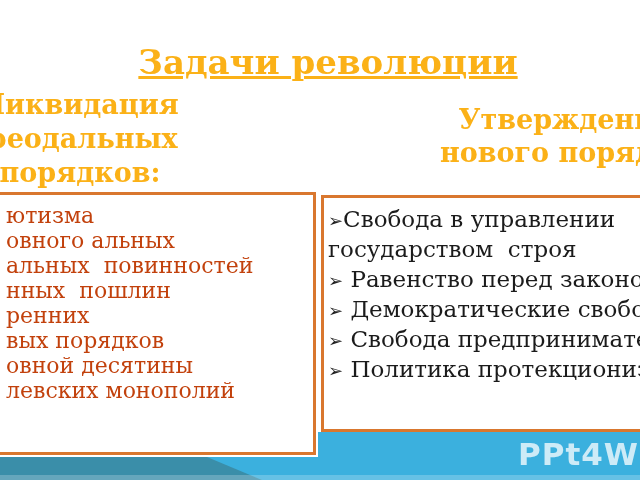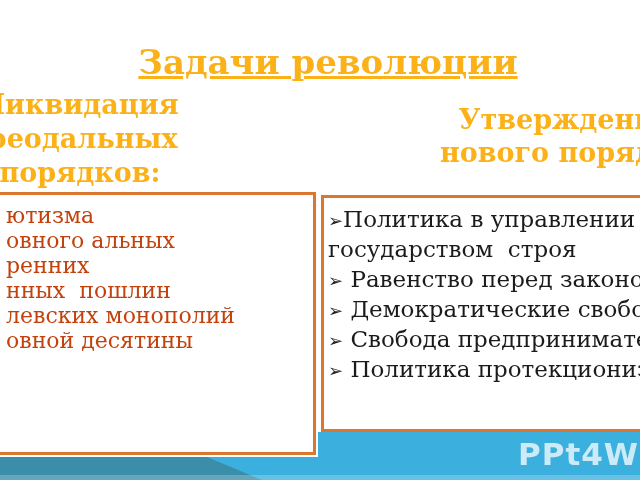--- a/index.html
+++ b/index.html
@@ -65,28 +65,30 @@
   </div>
 
   <div class="heading heading-right">
     <span class="hl">Утверждение</span>
     <span class="hl">нового порядка</span>
   </div>
 
   <div class="box box-left">
     <span class="line">ютизма</span>
     <span class="line">овного альных</span>
+    <span class="line">альных  повинностей</span>
+    <span class="line">нных  пошлин</span>
     <span class="line">ренних</span>
-    <span class="line">нных  пошлин</span>
+    <span class="line">вых порядков</span>
+    <span class="line">овной десятины</span>
     <span class="line">левских монополий</span>
-    <span class="line">овной десятины</span>
   </div>
 
   <div class="box box-right">
-    <span class="line"><span class="bullet">➢</span><span>Политика в управлении</span></span>
+    <span class="line"><span class="bullet">➢</span><span>Свобода в управлении</span></span>
     <span class="line"><span class="bullet"></span><span>государством  строя</span></span>
     <span class="line"><span class="bullet">➢</span><span> Равенство перед законом</span></span>
     <span class="line"><span class="bullet">➢</span><span> Демократические свободы</span></span>
     <span class="line"><span class="bullet">➢</span><span> Свобода предпринимательства</span></span>
     <span class="line"><span class="bullet">➢</span><span> Политика протекционизма</span></span>
   </div>
 
 </div>
 
 </body></html>

